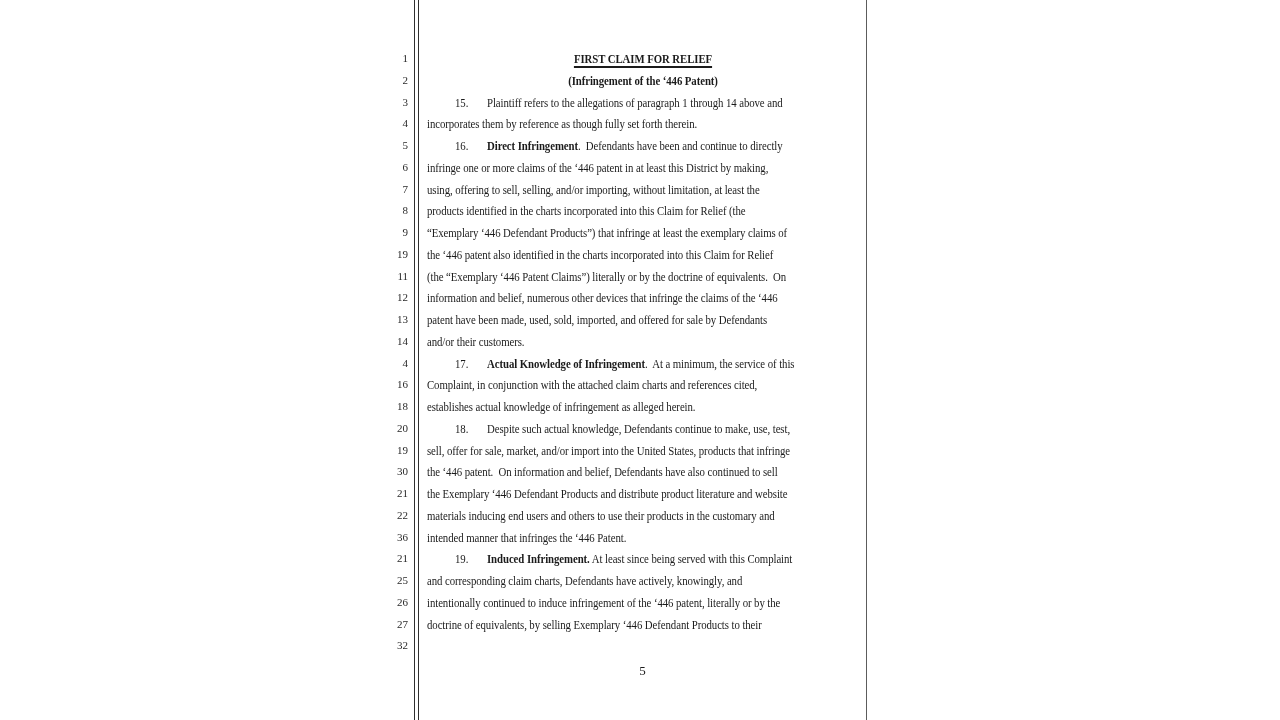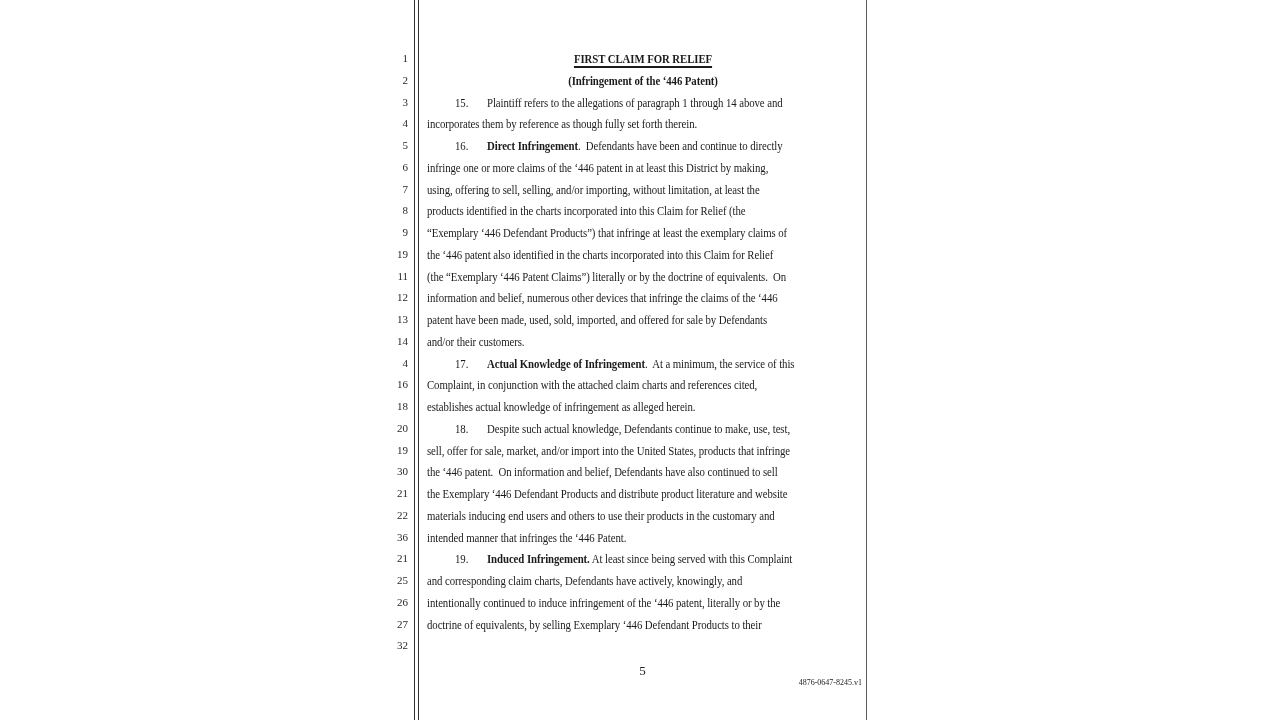--- a/index.html
+++ b/index.html
@@ -137,14 +137,13 @@
       <div class="tline"><span>materials inducing end users and others to use their products in the customary and</span></div>
       <div class="tline"><span>intended manner that infringes the ‘446 Patent.</span></div>
       <div class="tline indent"><span class="pnum">19.</span><span class="b">Induced Infringement.</span><span> At least since being served with this Complaint</span></div>
       <div class="tline"><span>and corresponding claim charts, Defendants have actively, knowingly, and</span></div>
       <div class="tline"><span>intentionally continued to induce infringement of the ‘446 patent, literally or by the</span></div>
       <div class="tline"><span>doctrine of equivalents, by selling Exemplary ‘446 Defendant Products to their</span></div>
       <div class="tline"></div>
     </div>
 
   <div class="footer-page">5</div>
-  <div class="footer-docid">4876-0647-8245.v1</div>
 </div>
 
 </body></html>

